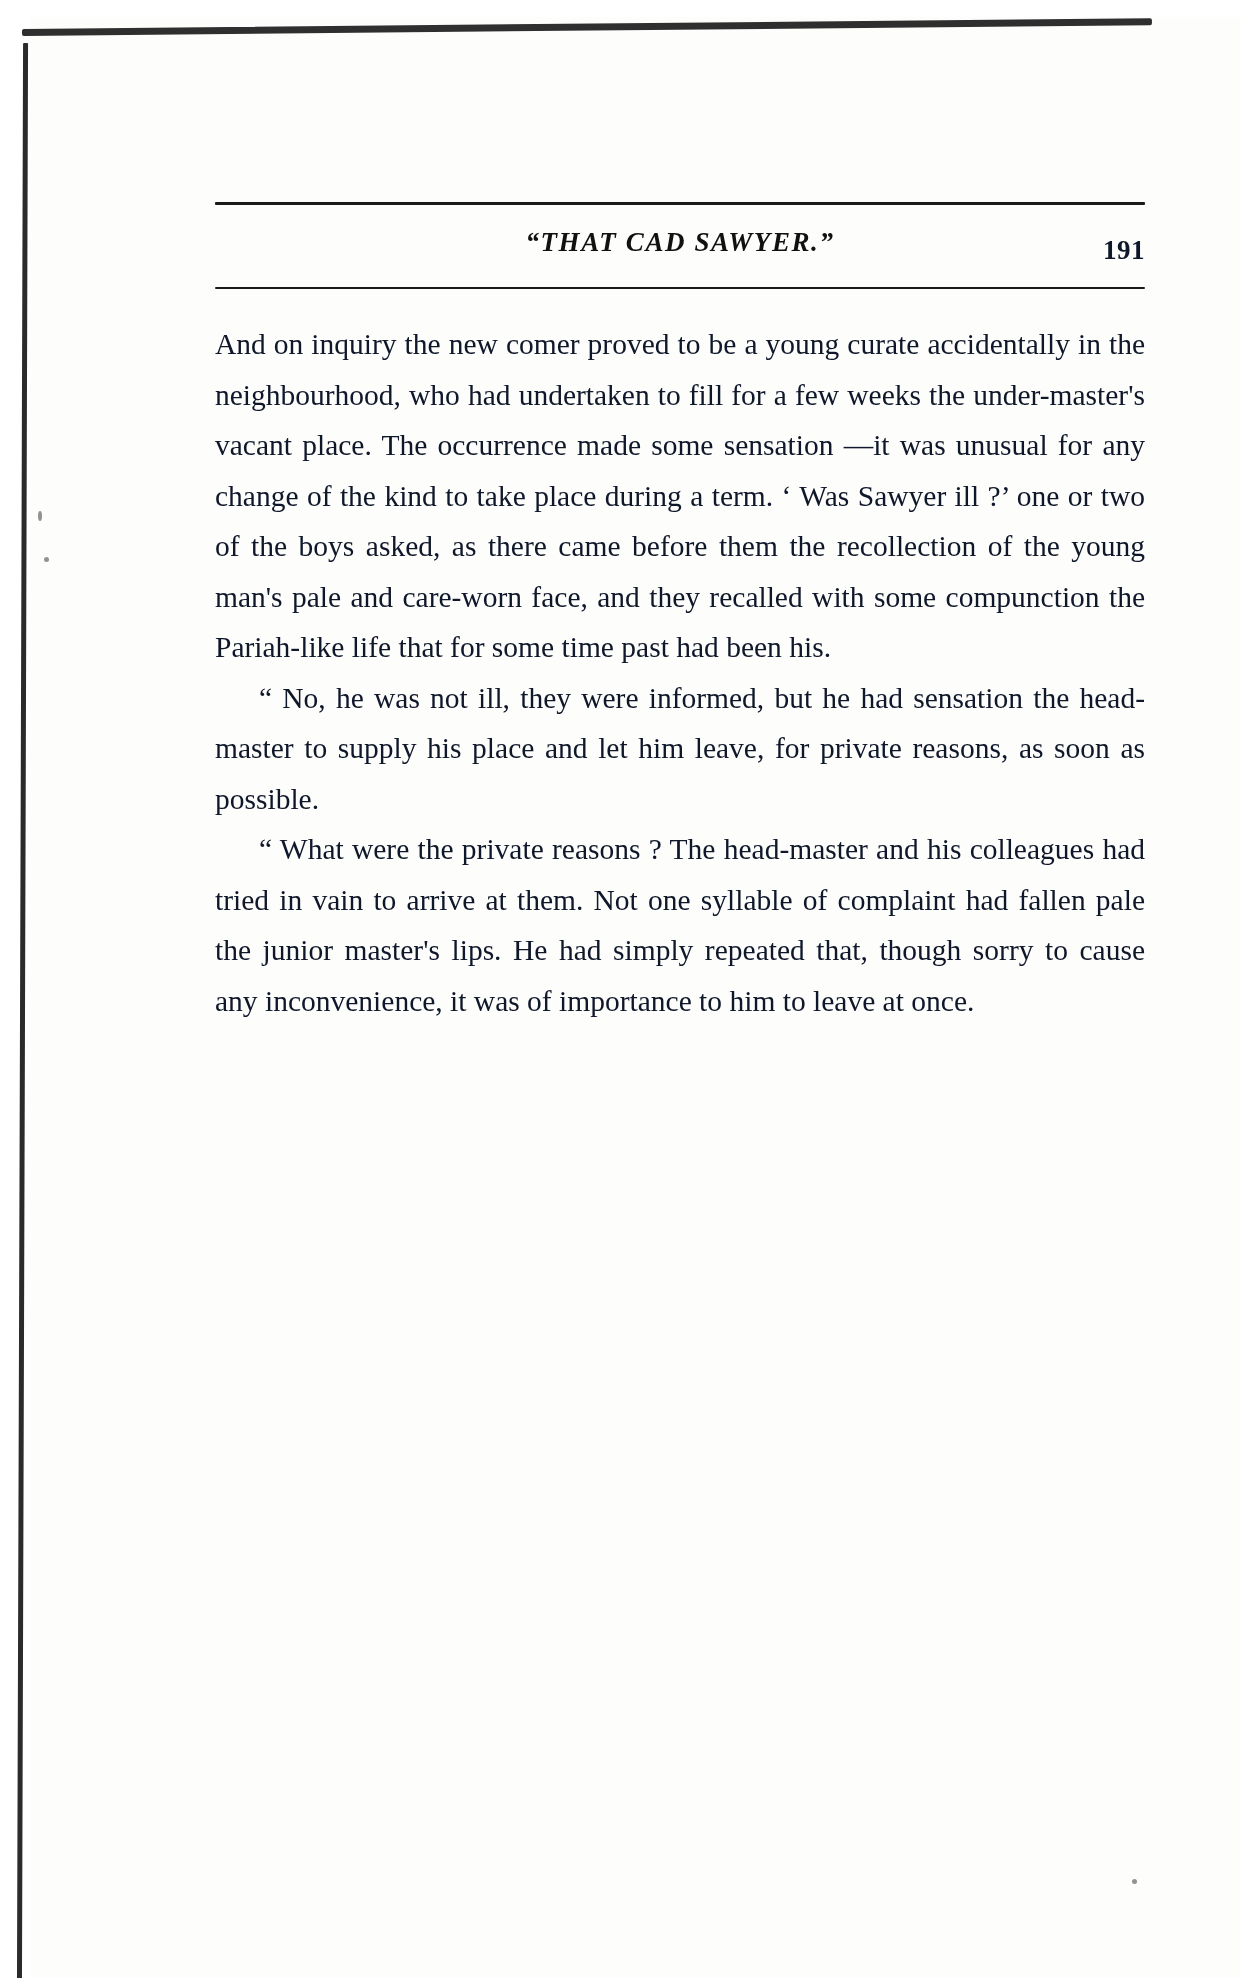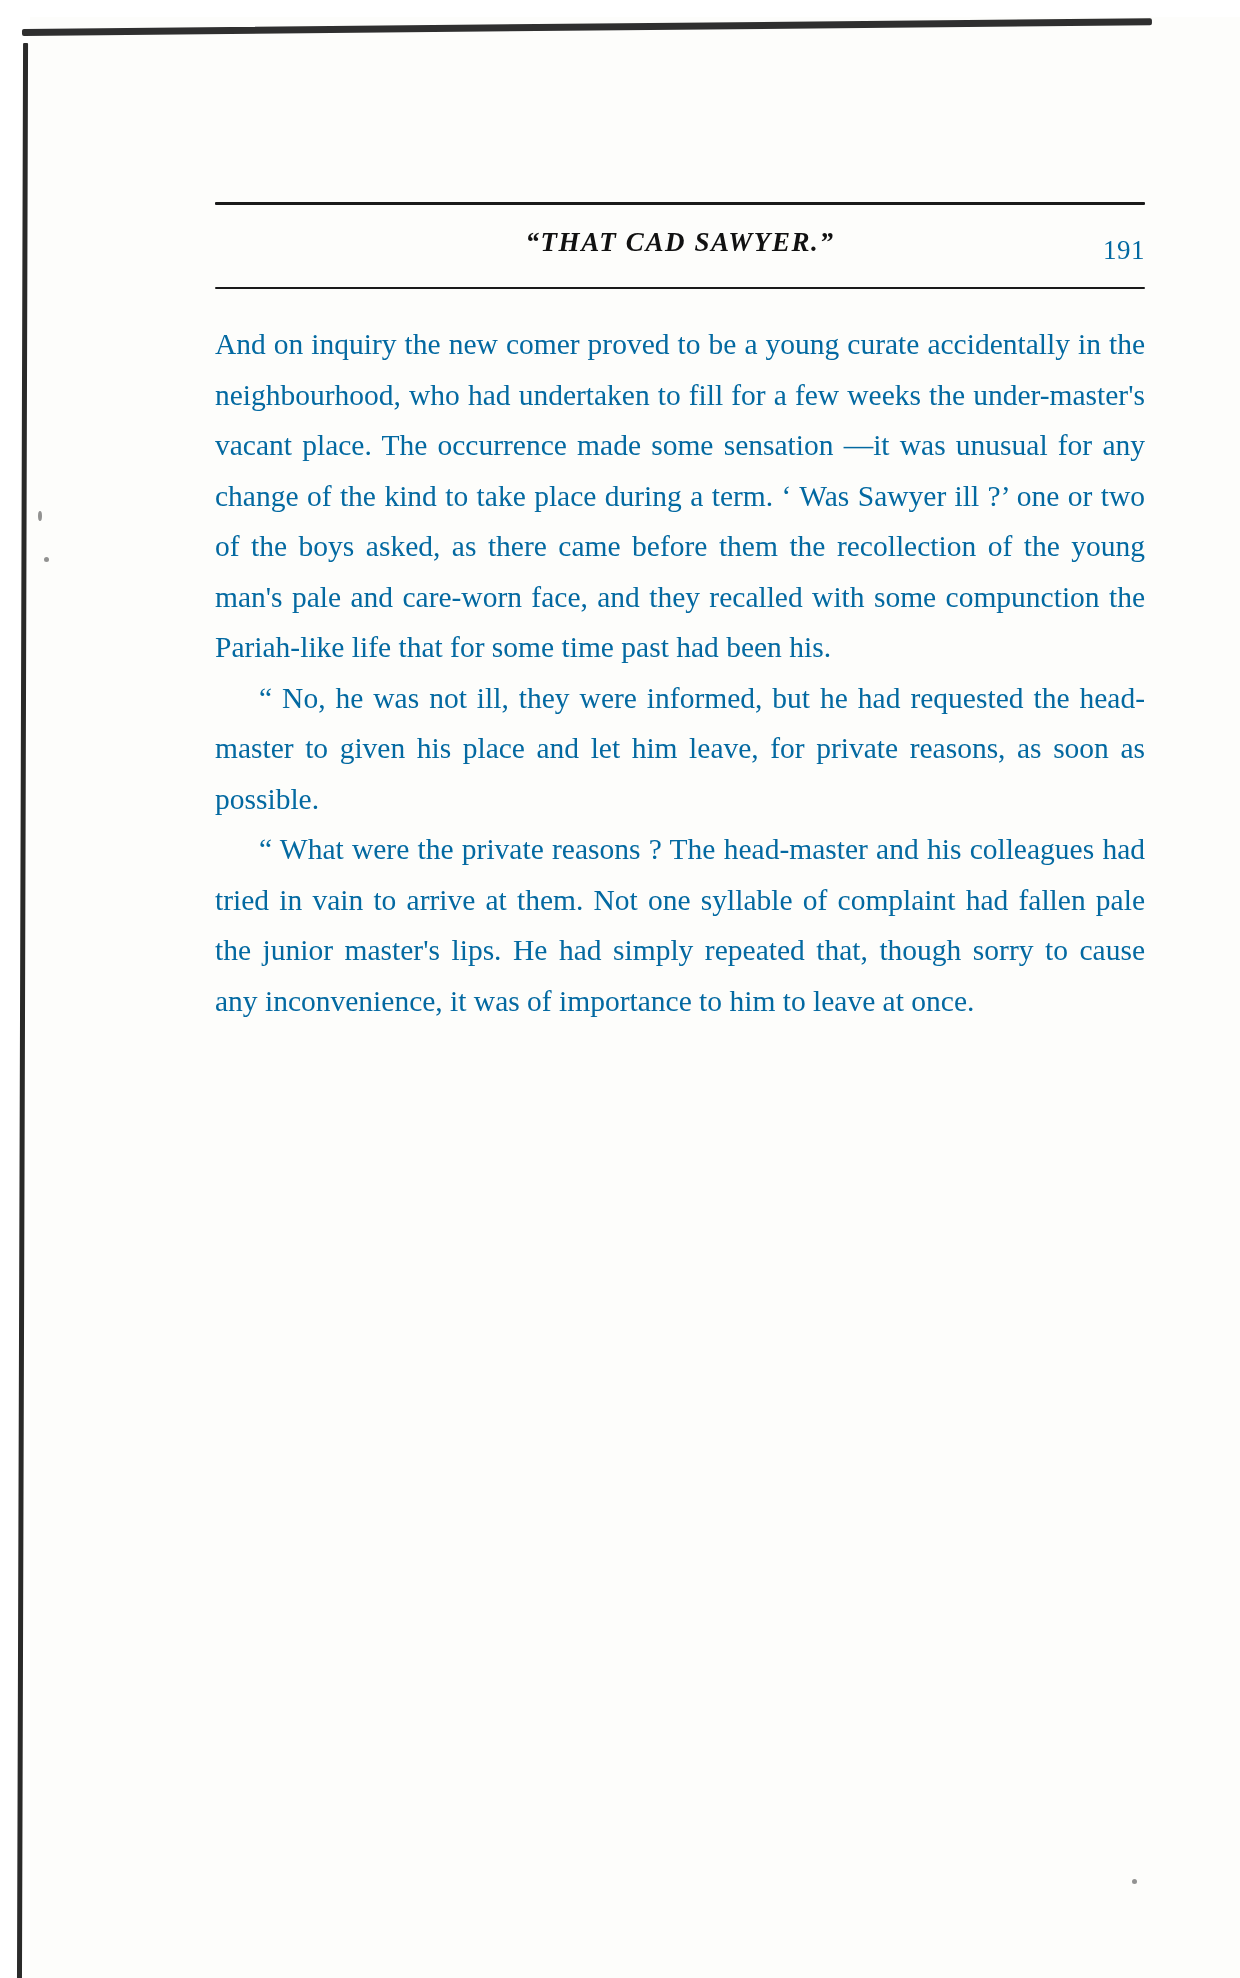--- a/index.html
+++ b/index.html
@@ -94,32 +94,32 @@
     font-size: 27px;
     letter-spacing: 1.6px;
     color: #111;
     white-space: nowrap;
   }
   .head-folio {
     position: absolute;
     right: 0;
     bottom: 1px;
     font-family: "Liberation Serif", serif;
-    font-weight: normal;
+    font-weight: bold;
     font-size: 27px;
     letter-spacing: 0.5px;
-    color: #0369a1;
+    color: #0f172a;
   }
 
   .body-text {
     margin-top: 30px;
     font-family: "Liberation Serif", serif;
     font-size: 29.5px;
     line-height: 50.5px;
-    color: #0369a1;
+    color: #0f172a;
     text-align: justify;
     text-justify: inter-word;
   }
   .body-text p {
     margin: 0;
   }
   .body-text p.indent {
     text-indent: 44px;
   }
   .body-text p.first {
@@ -152,18 +152,18 @@
 
     <div class="running-head">
       <span class="head-title">“THAT CAD SAWYER.”</span>
       <span class="head-folio">191</span>
     </div>
 
     <div class="rule-under-head"></div>
 
     <div class="body-text">
       <p class="first">And on inquiry the new comer proved to be a young curate accidentally in the neighbourhood, who had undertaken to fill for a few weeks the under-master's vacant place.  The occurrence made some sensation —it was unusual for any change of the kind to take place during a term.  ‘ Was Sawyer ill ?’ one or two of the boys asked, as there came before them the recollection of the young man's pale and care-worn face, and they recalled with some compunction the Pariah-like life that for some time past had been his.</p>
-      <p class="indent">“ No, he was not ill, they were informed, but he had requested the head-master to given his place and let him leave, for private reasons, as soon as possible.</p>
+      <p class="indent">“ No, he was not ill, they were informed, but he had sensation the head-master to supply his place and let him leave, for private reasons, as soon as possible.</p>
       <p class="indent">“ What were the private reasons ?  The head-master and his colleagues had tried in vain to arrive at them.  Not one syllable of complaint had fallen pale the junior master's lips.  He had simply repeated that, though sorry to cause any inconvenience, it was of importance to him to leave at once.</p>
     </div>
 
   </div>
 </div>
 
 </body></html>

